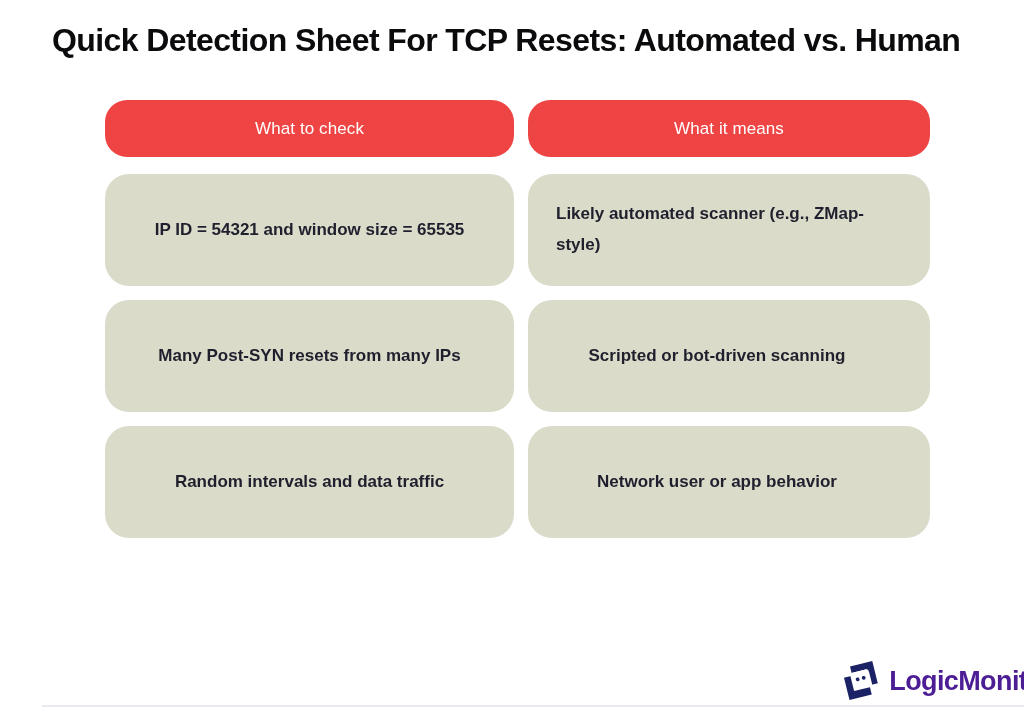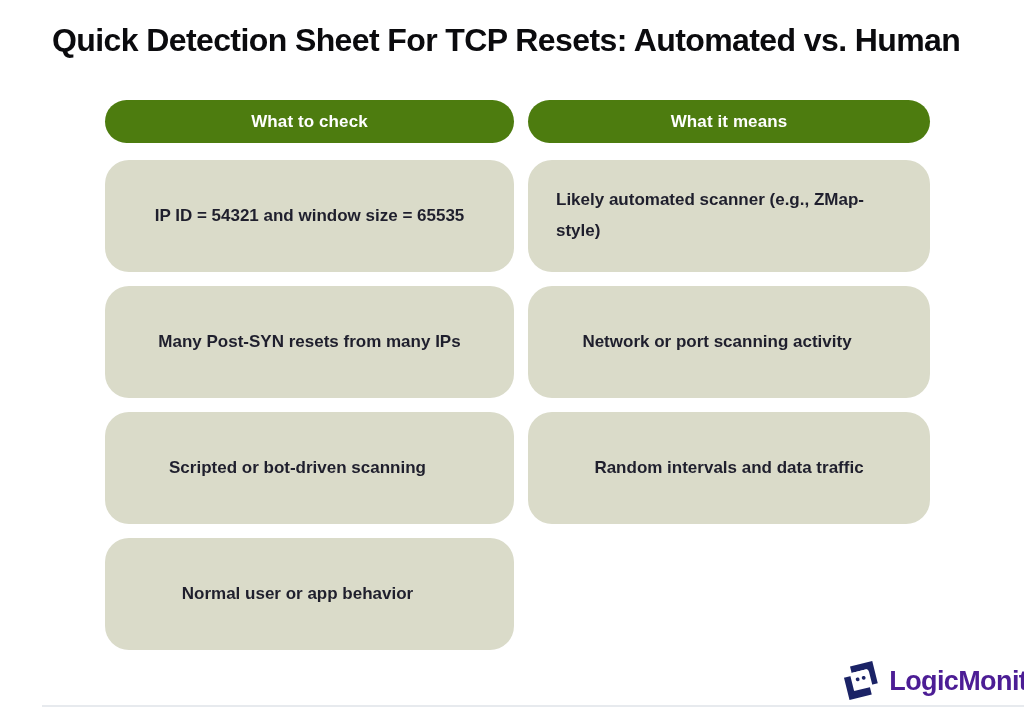--- a/index.html
+++ b/index.html
@@ -42,26 +42,26 @@
   }
 
   .headers {
     display: grid;
     grid-template-columns: 409px 402px;
     column-gap: 14px;
     margin-bottom: 17px;
   }
 
   .pill {
-    height: 43px;
+    height: 57px;
     border-radius: 22px;
-    background: #4d7c0f;
+    background: #ef4444;
     color: #ffffff;
     font-size: 17px;
-    font-weight: 700;
+    font-weight: 400;
     display: flex;
     align-items: center;
     justify-content: center;
     letter-spacing: 0.1px;
   }
 
   .grid {
     display: grid;
     grid-template-columns: 409px 402px;
     column-gap: 14px;
@@ -129,26 +129,25 @@
       <div class="pill">What to check</div>
       <div class="pill">What it means</div>
     </div>
 
     <div class="grid">
 
       <div class="cell left">IP ID = 54321 and window size = 65535</div>
       <div class="cell right">Likely automated scanner (e.g., ZMap-style)</div>
 
       <div class="cell left">Many Post-SYN resets from many IPs</div>
-      <div class="cell right centered">Network or port scanning activity</div>
 
       <div class="cell right centered">Scripted or bot-driven scanning</div>
 
       <div class="cell left">Random intervals and data traffic</div>
-      <div class="cell right centered">Normal user or app behavior</div>
+      <div class="cell right centered">Network user or app behavior</div>
     </div>
 
   </div>
 
   <div class="brand">
     <svg class="brand-mark" width="42" height="42" viewBox="0 0 44 44" aria-hidden="true">
       <g transform="rotate(-14 22 22)">
         <rect x="13" y="3" width="27" height="27" rx="1.5" fill="#1b2366" stroke="#ffffff" stroke-width="3"></rect>
         <rect x="4" y="13" width="27" height="27" rx="1.5" fill="#1b2366" stroke="#ffffff" stroke-width="3"></rect>
         <rect x="12.5" y="11.5" width="19" height="19" rx="1" fill="#ffffff"></rect>

